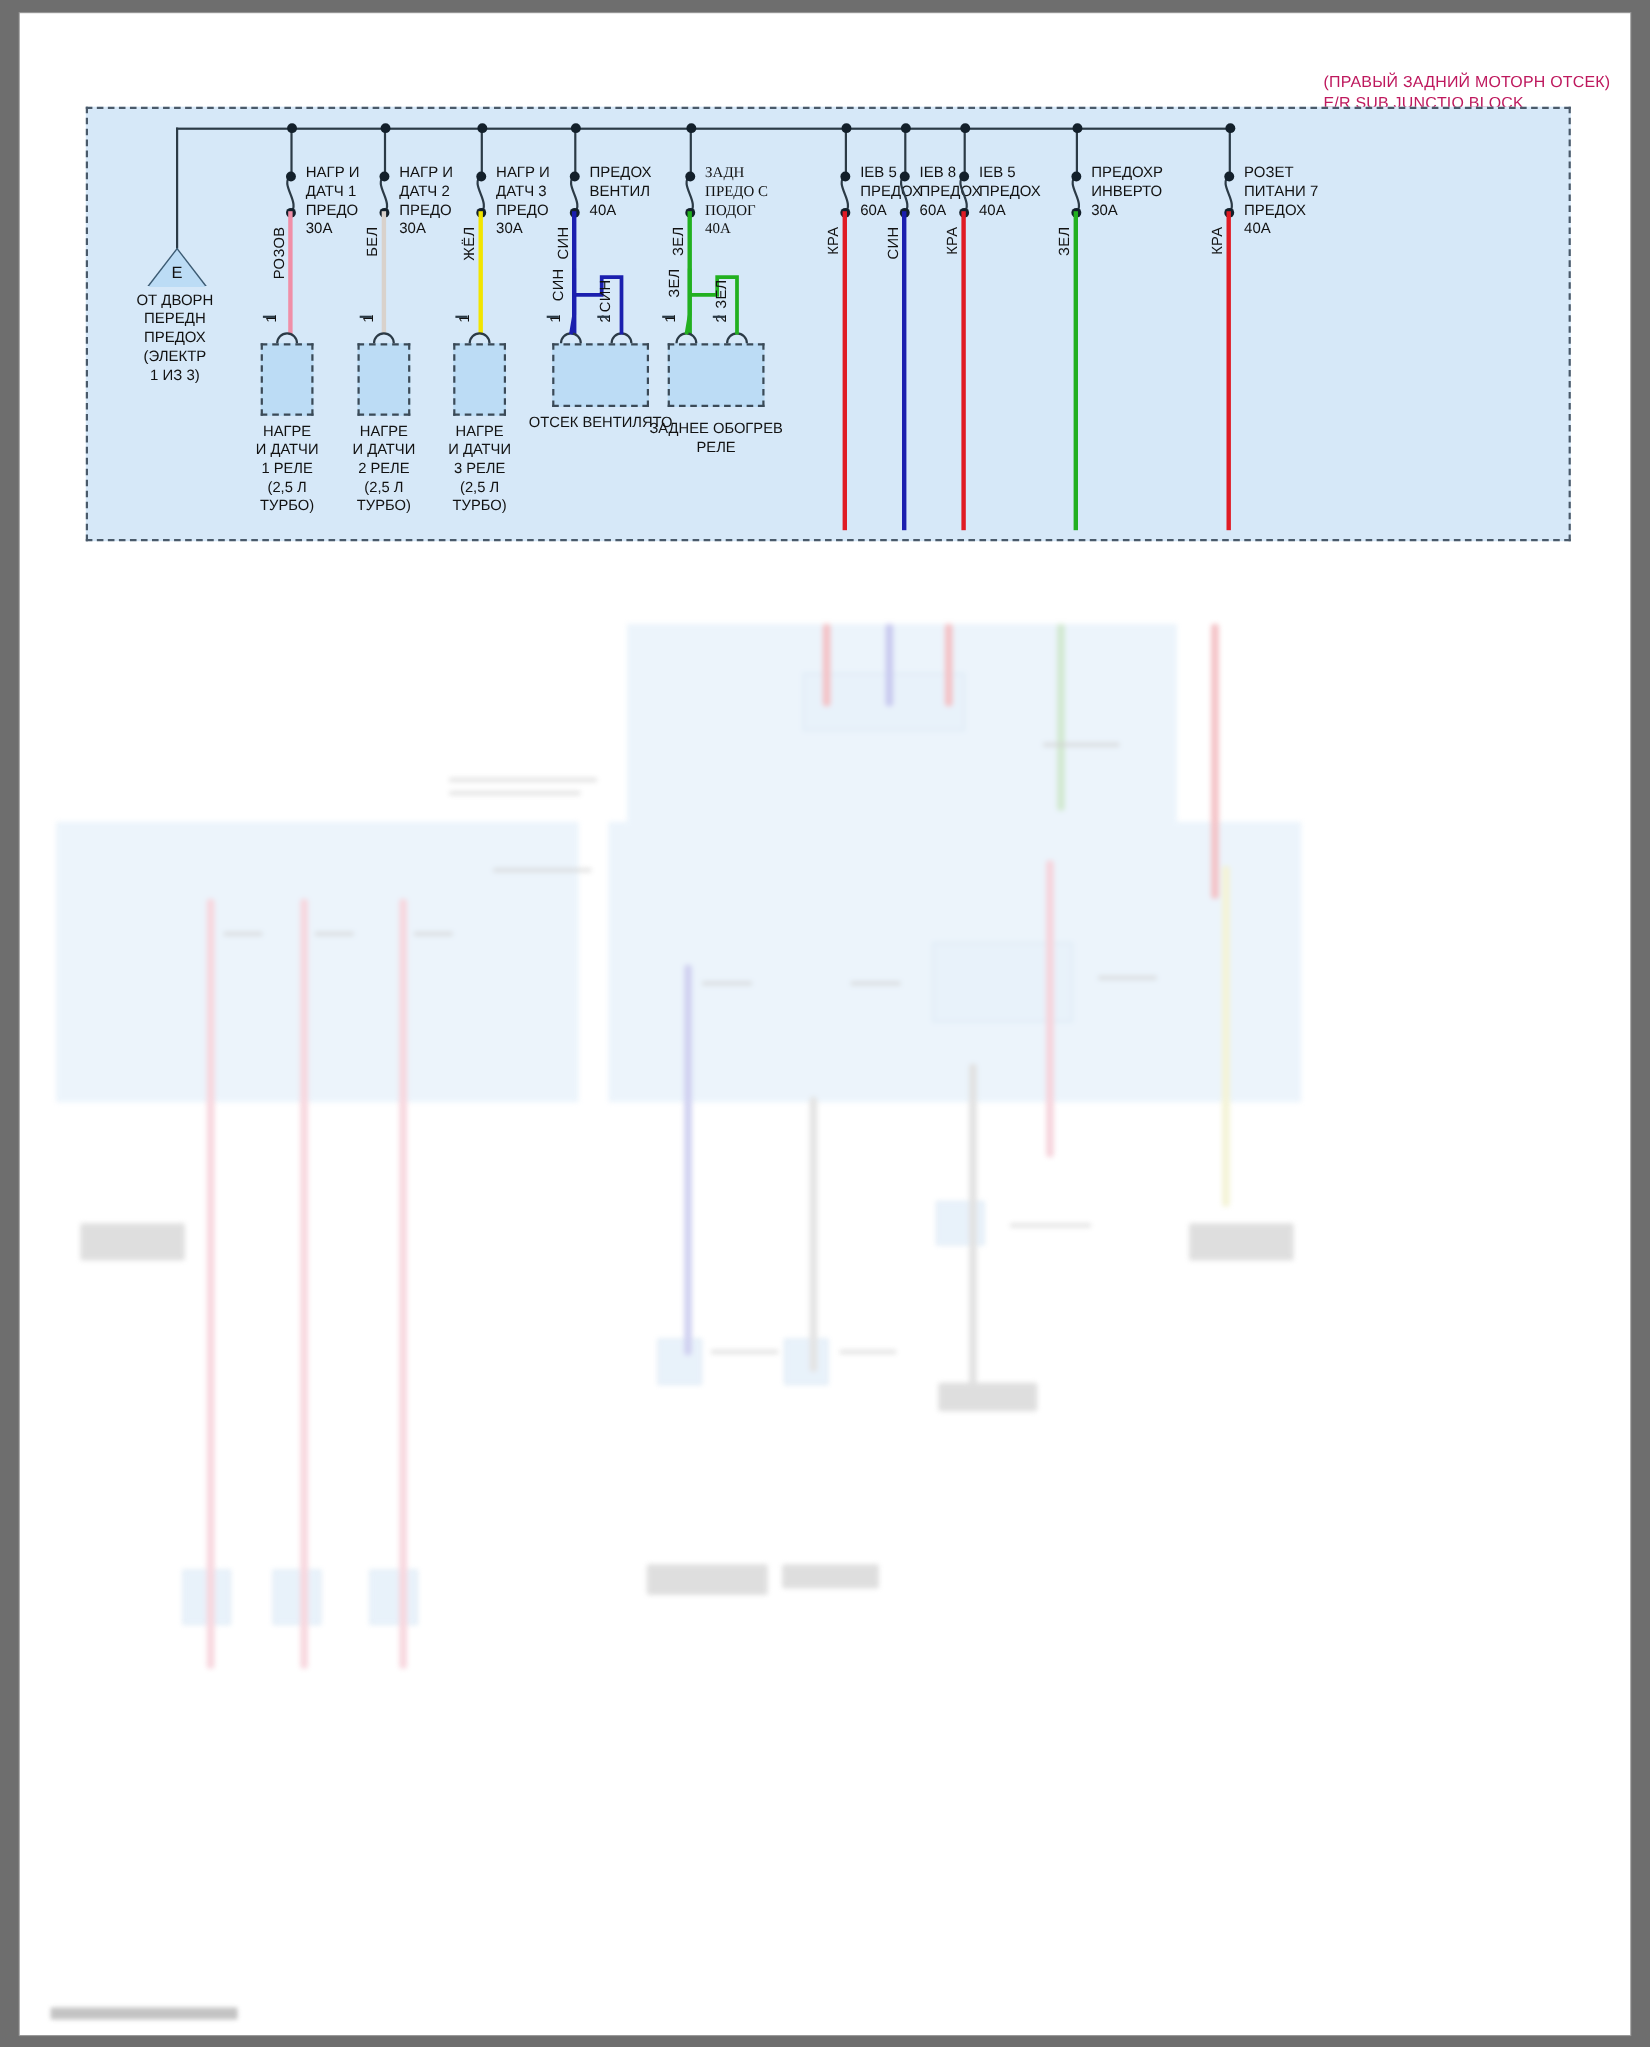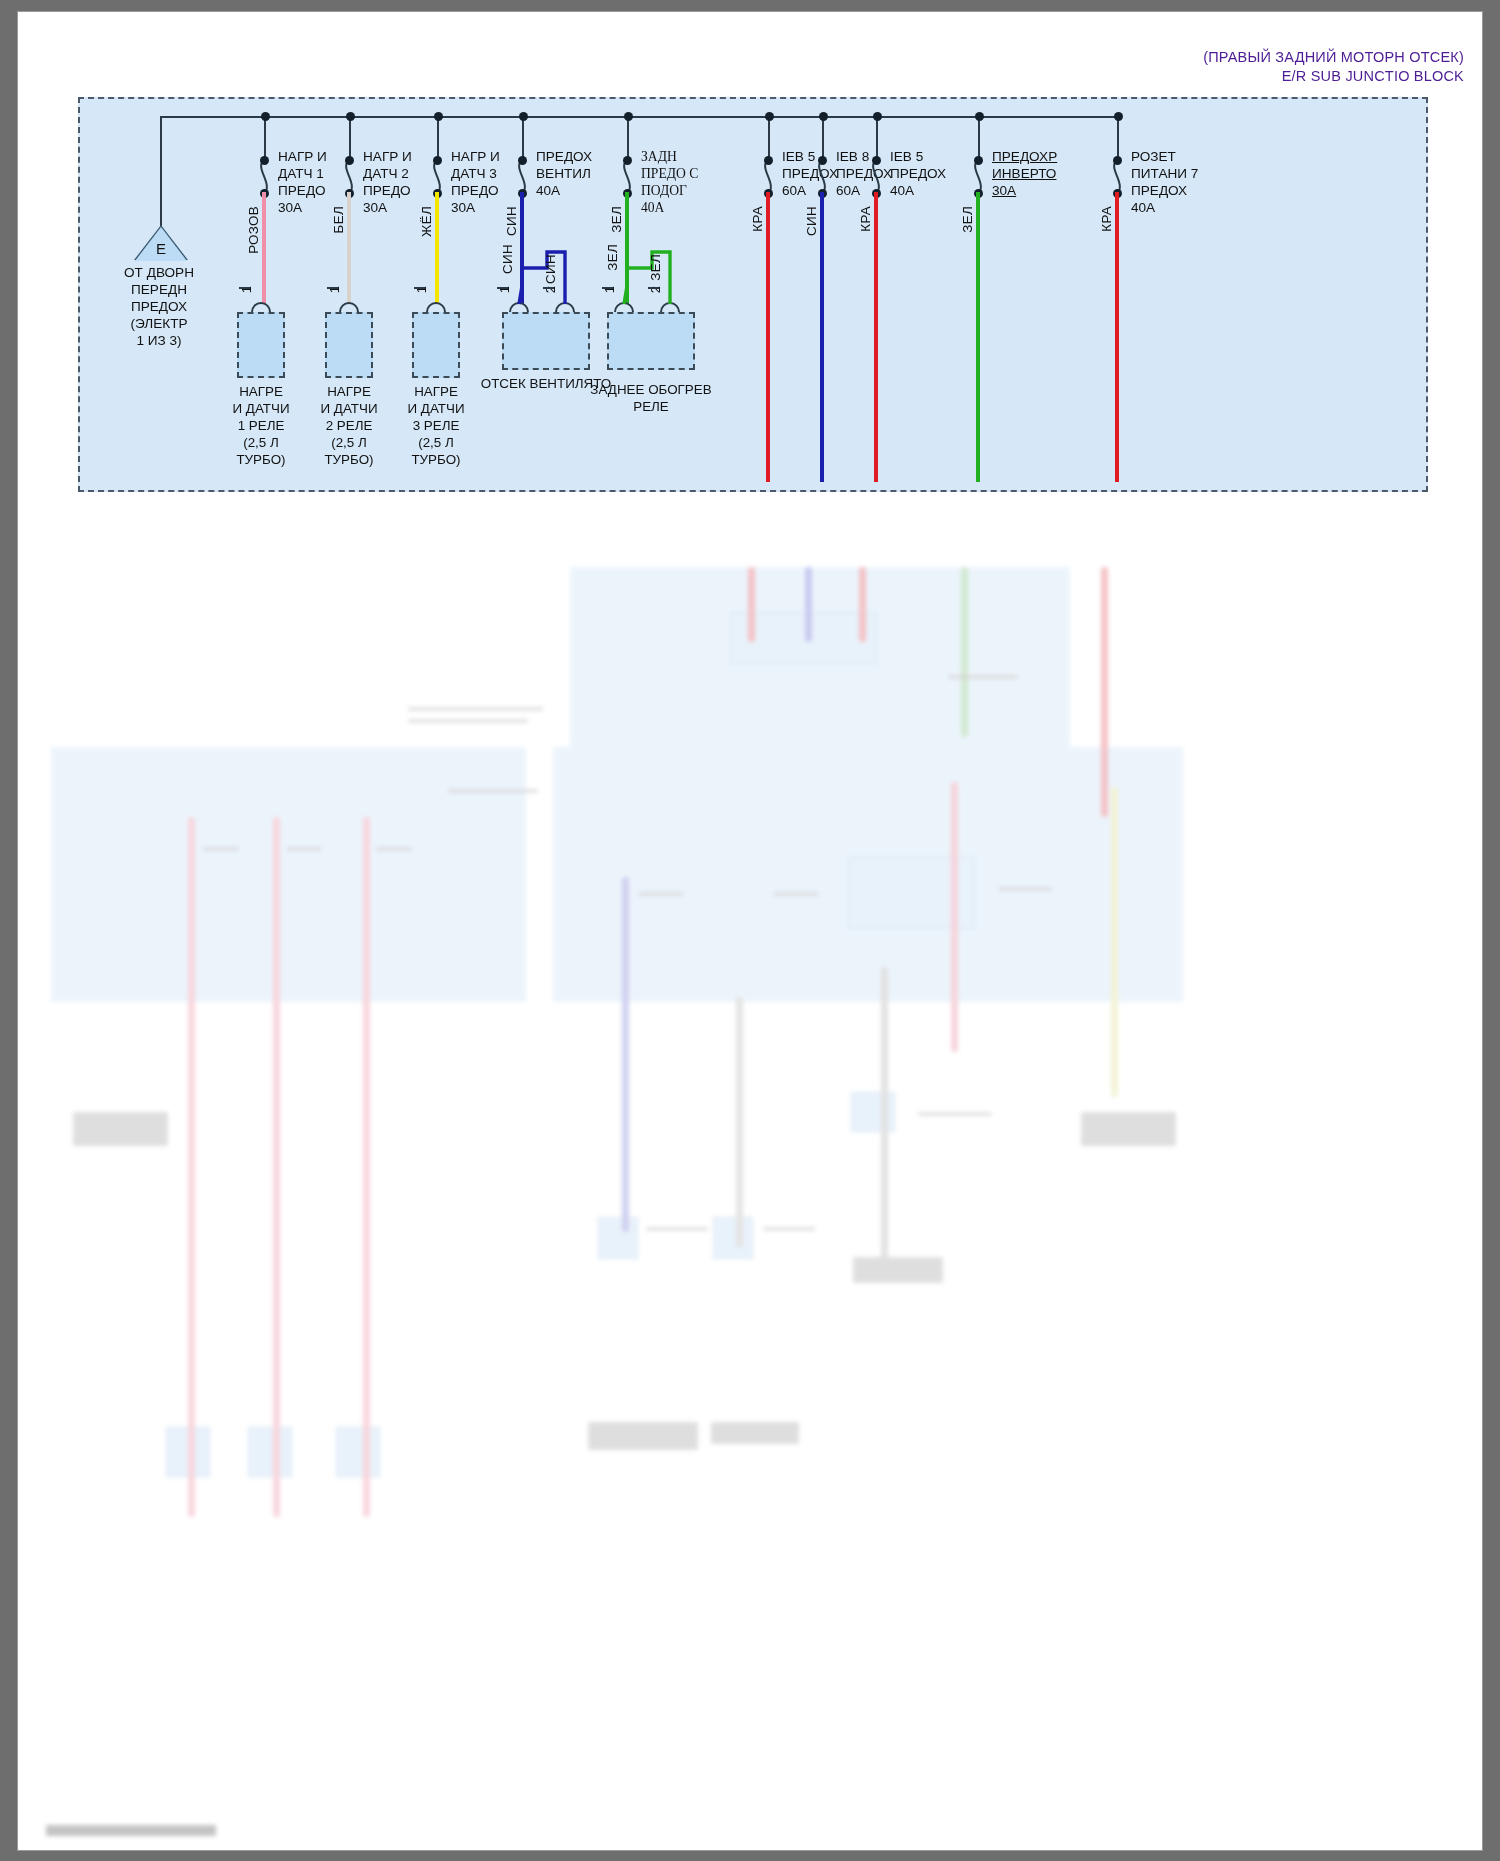--- a/index.html
+++ b/index.html
@@ -1,22 +1,22 @@
 <!DOCTYPE html>
 <html><head>
 <meta charset="utf-8">
 <style>
   html,body{margin:0;padding:0;background:#6e6e6e;}
   body{font-family:"Liberation Sans","DejaVu Sans",sans-serif;}
   #page{position:relative;width:1500px;height:1861px;background:#6e6e6e;overflow:hidden;}
   #sheet{position:absolute;left:18px;top:12px;width:1464px;height:1838px;background:#ffffff;
          box-shadow:0 0 0 1px #9a9a9a;}
   
-  .hdr{position:absolute;right:18px;top:36px;text-align:right;line-height:1.32;
-       font-size:14.5px;color:#4c1d95;letter-spacing:.2px;}
+  .hdr{position:absolute;right:18px;top:54px;text-align:left;line-height:1.32;
+       font-size:14.5px;color:#be185d;letter-spacing:.2px;}
   
   #jblock{position:absolute;left:60px;top:85px;width:1350px;height:395px;
           background:#d6e8f8;border:2.5px dashed #4a5a6a;box-sizing:border-box;}
   
   #faded{position:absolute;left:0;top:555px;width:1464px;height:1283px;overflow:hidden;
          filter:blur(2.2px);opacity:.46;}
   .fpanel{position:absolute;background:#d6e8f8;}
   .fbox{position:absolute;background:#cfe3f6;border:1px solid #a9c6e2;}
   .fwire{position:absolute;width:7px;border-radius:3px;}
   .fstub{position:absolute;background:#b9b9b9;border-radius:2px;}
@@ -219,21 +219,21 @@
 40А</div>
         <div class="wire" style="left: 856.3px; top: 180px; height: 290px; background: rgb(224, 27, 36);"></div>
         <div class="wirelbl" style="left: 840px; top: 194px;">КРА</div>
         <div class="vline" style="left: 960px; top: 104px; height: 44px;"></div>
         <div class="dot" style="left: 956.5px; top: 100px;"></div>
         <svg width="22" height="34" style="position: absolute; left: 949px; top: 148px; overflow: visible;">
           <path d="M11 0 C 1 8, 21 24, 11 34" stroke="#2b3a46" stroke-width="2" fill="none"></path>
         </svg>
         <div class="dot" style="left: 955.5px; top: 144px;"></div>
         <div class="dot" style="left: 955.5px; top: 177px;"></div>
-        <div class="fuselbl" style="left: 974px; top: 137px; white-space: pre-line; text-decoration: underline;">ПРЕДОХР
+        <div class="fuselbl" style="left: 974px; top: 137px; white-space: pre-line;">ПРЕДОХР
 ИНВЕРТО
 30А</div>
         <div class="wire" style="left: 958.3px; top: 180px; height: 290px; background: rgb(34, 176, 32);"></div>
         <div class="wirelbl" style="left: 942px; top: 194px;">ЗЕЛ</div>
         <div class="vline" style="left: 1099px; top: 104px; height: 44px;"></div>
         <div class="dot" style="left: 1095.5px; top: 100px;"></div>
         <svg width="22" height="34" style="position: absolute; left: 1088px; top: 148px; overflow: visible;">
           <path d="M11 0 C 1 8, 21 24, 11 34" stroke="#2b3a46" stroke-width="2" fill="none"></path>
         </svg>
         <div class="dot" style="left: 1094.5px; top: 144px;"></div>

